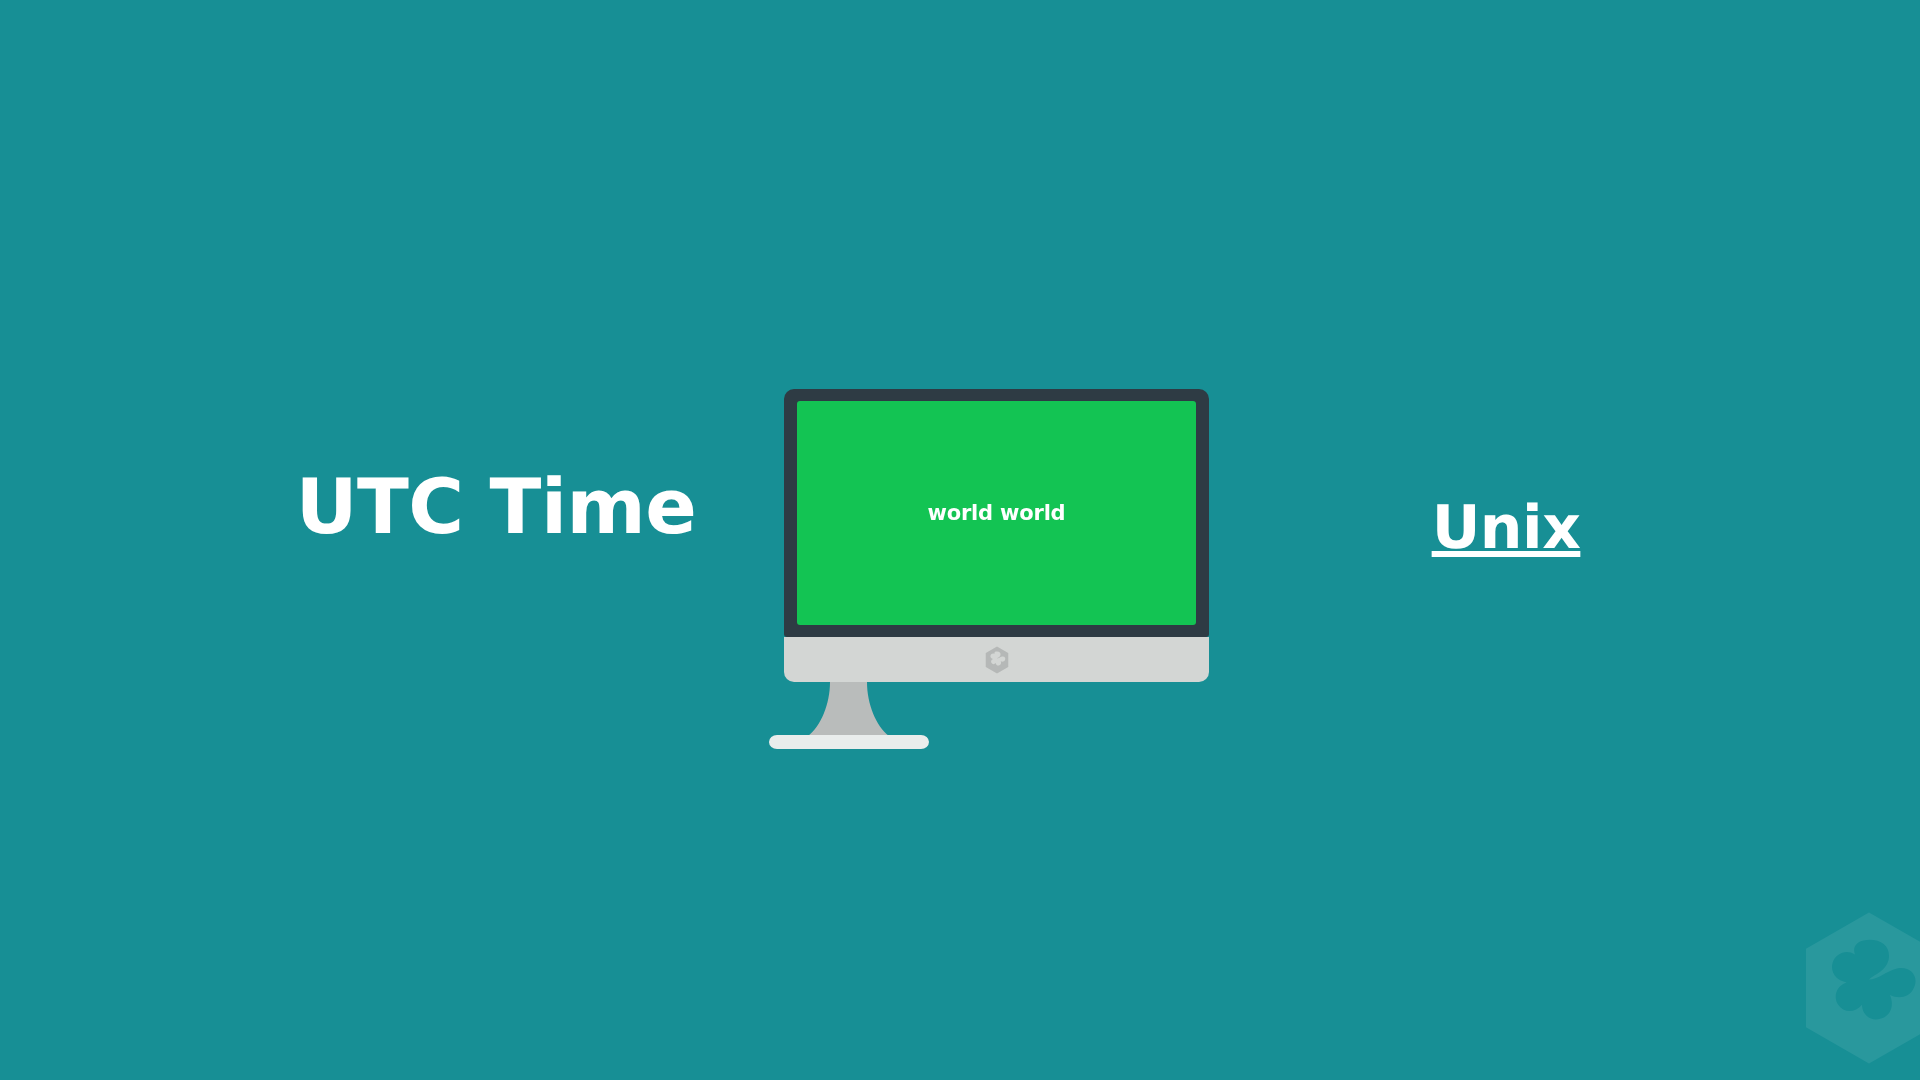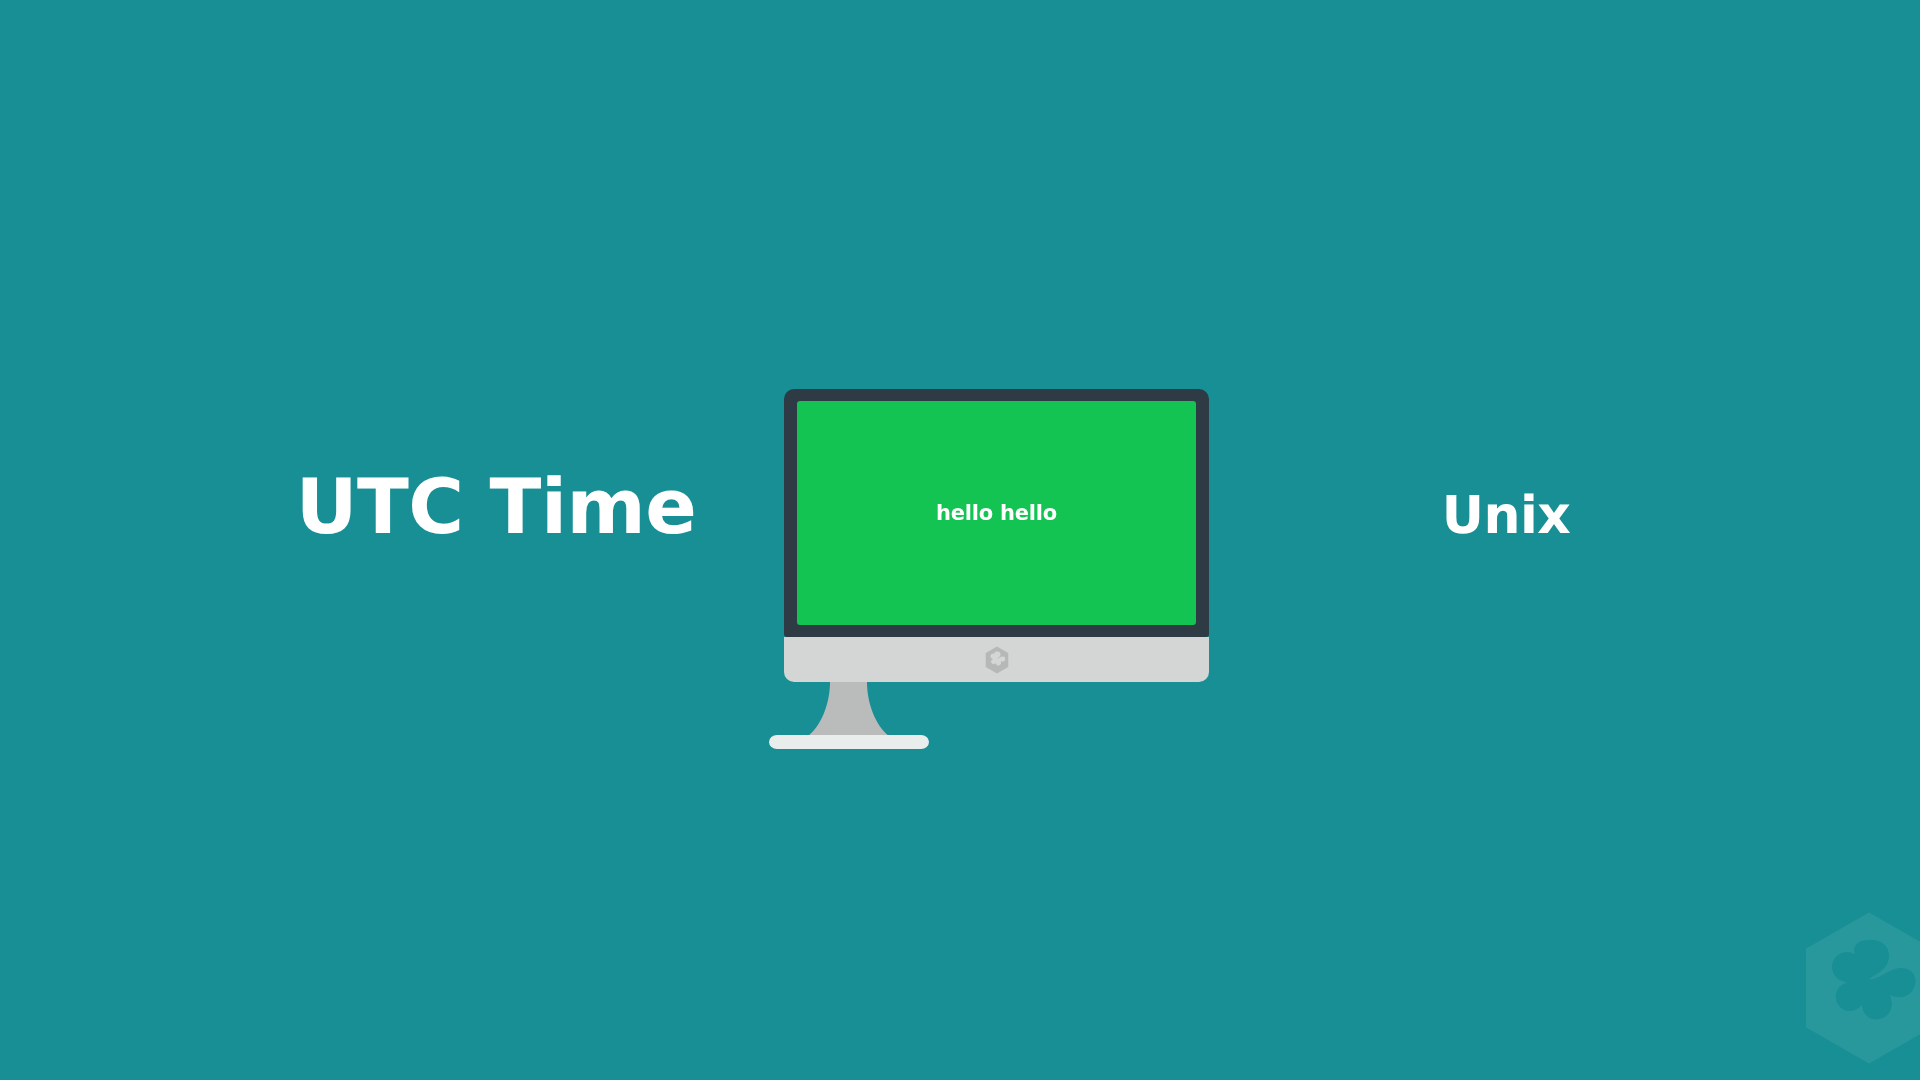--- a/index.html
+++ b/index.html
@@ -41,21 +41,22 @@
     left: 180px;
     top: 470px;
     width: 560px;
     font-size: 76px;
   }
 
   .label-right {
     left: 1190px;
     top: 440px;
     width: 560px;
-    font-size: 52px;
+    font-size: 60px;
+    text-decoration: underline;
   }
 
   .label-right .line1 { display: block; }
   .label-right .line2 { display: block; }
 
   
   .monitor {
     position: absolute;
     left: 748px;
     top: 389px;
@@ -148,21 +149,21 @@
 <body>
 
 <div class="stage">
 
   <div class="side-label label-left">UTC Time</div>
 
   <div class="monitor">
 
     <div class="monitor-bezel">
       <div class="monitor-screen">
-        <span class="screen-text">hello hello</span>
+        <span class="screen-text">world world</span>
       </div>
     </div>
 
     <div class="monitor-chin">
       <svg class="chin-logo" viewBox="0 0 100 112" aria-hidden="true">
         <path d="M50 2 L95 28 L95 84 L50 110 L5 84 L5 28 Z" fill="#8e9190"></path>
         <path d="M46 22 C58 20 66 26 64 36 C62 44 54 46 50 50
                  C56 50 62 44 70 42 C80 40 86 48 82 56
                  C79 63 71 64 65 61 C68 68 66 76 58 78
                  C51 80 45 75 45 68

